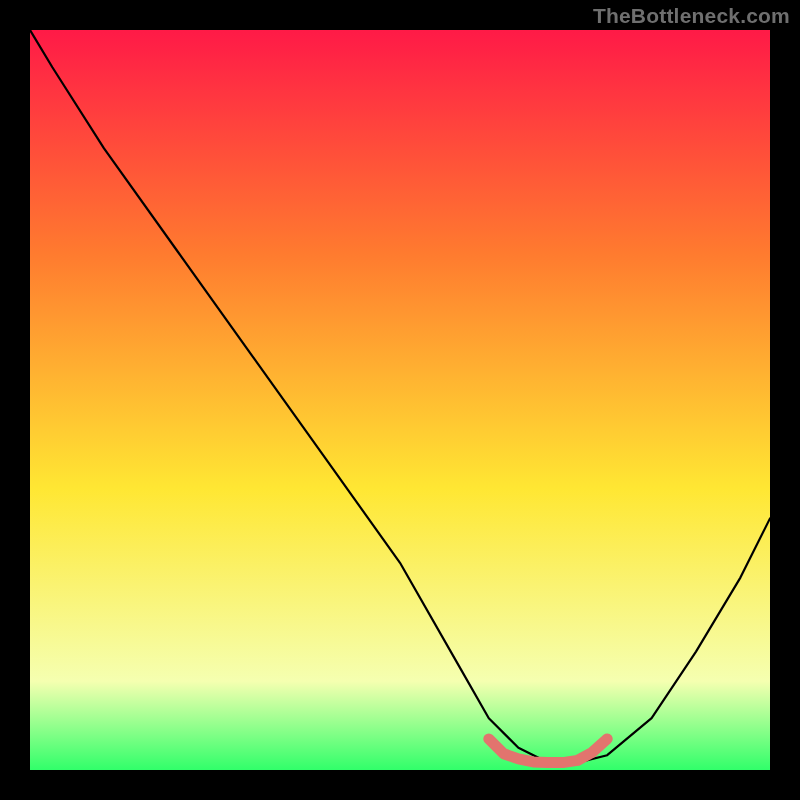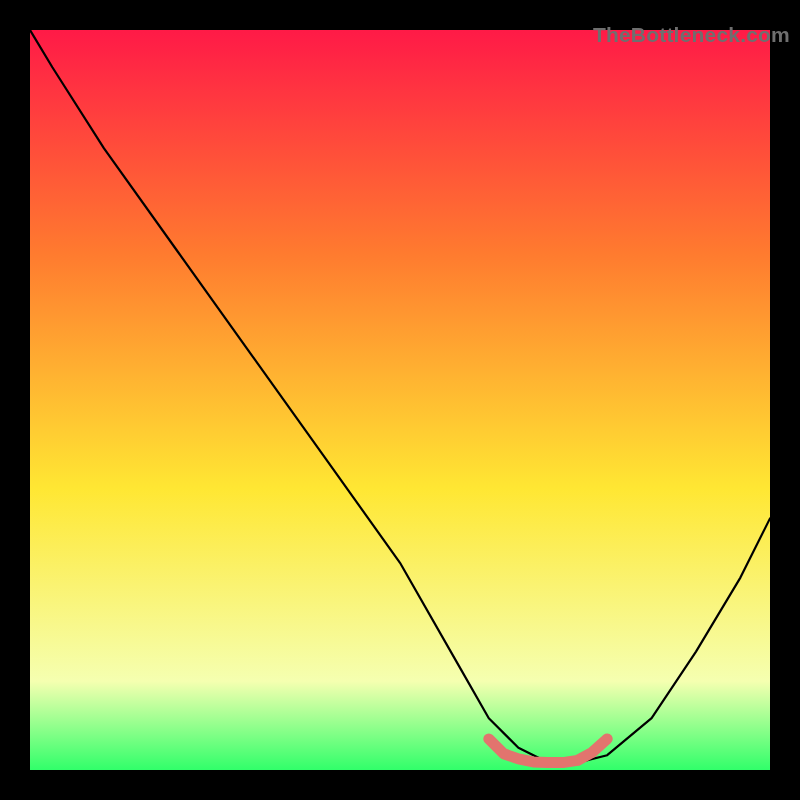--- a/index.html
+++ b/index.html
@@ -25,21 +25,20 @@
   }
   .watermark {
     position: absolute;
     top: 4px;
     right: 10px;
     font-family: Arial, Helvetica, sans-serif;
     font-weight: 700;
     font-size: 21px;
     color: #6f6f6f;
     letter-spacing: 0.2px;
-    margin-top: 19px;
   }
   svg { display: block; }
 </style>
 </head>
 <body>
 <div class="container">
   <div class="plot-area">
     <svg id="chart-svg" width="740" height="740" viewBox="0 0 740 740">
         <defs>
           <linearGradient id="bg" x1="0" y1="0" x2="0" y2="1">

